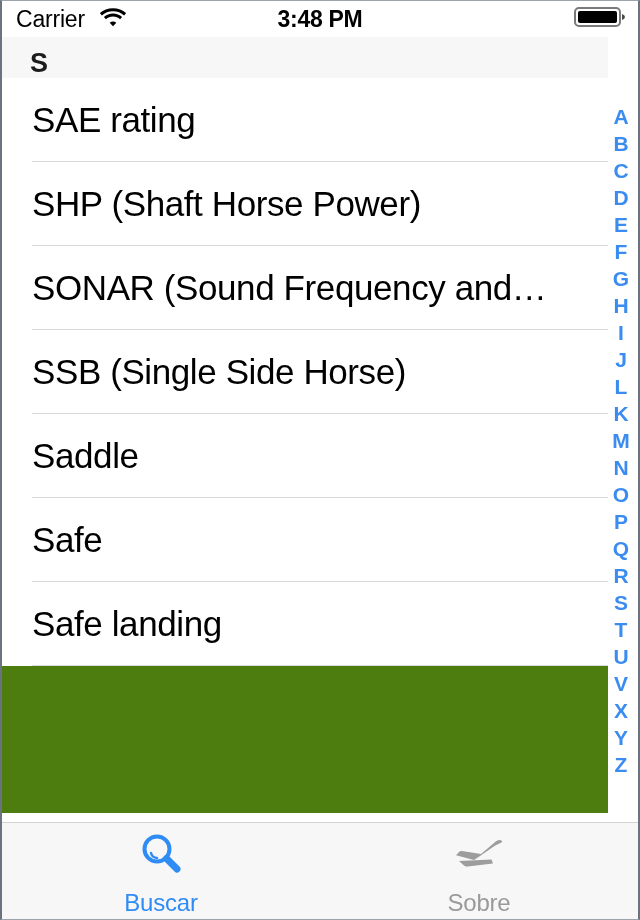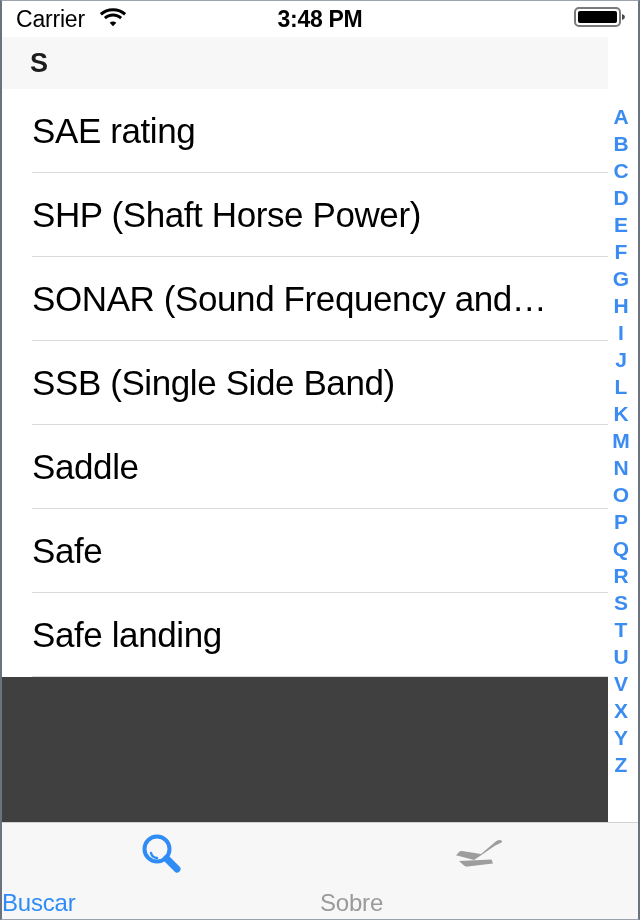--- a/index.html
+++ b/index.html
@@ -87,24 +87,24 @@
   .section-header-label {
     font-size: 27px;
     font-weight: bold;
     color: #1c1c1c;
   }
 
   
   .list {
     position: absolute;
     left: 0;
-    top: 88px;
+    top: 77px;
     width: 606px;
     height: 735px;
-    background: #404040;
+    background: #4d7c0f;
     overflow: hidden;
   }
   .list-row {
     position: relative;
     height: 84px;
     box-sizing: border-box;
     display: flex;
     align-items: center;
     padding-left: 30px;
     padding-right: 8px;
@@ -164,20 +164,21 @@
     height: 97px;
     background: #f7f7f7;
     border-top: 1px solid #d2d2d2;
     box-sizing: border-box;
     display: flex;
   }
   .tab-item {
     flex: 1 1 50%;
     display: flex;
     flex-direction: column;
+    align-items: center;
     justify-content: center;
     gap: 12px;
     padding-top: 6px;
   }
   .tab-icon {
     height: 46px;
     display: flex;
     align-items: center;
     justify-content: center;
   }
@@ -226,21 +227,21 @@
     <div class="list-row">
       <span class="list-row-label">SAE rating</span>
     </div>
     <div class="list-row">
       <span class="list-row-label">SHP (Shaft Horse Power)</span>
     </div>
     <div class="list-row">
       <span class="list-row-label">SONAR (Sound Frequency and…</span>
     </div>
     <div class="list-row">
-      <span class="list-row-label">SSB (Single Side Band)</span>
+      <span class="list-row-label">SSB (Single Side Horse)</span>
     </div>
     <div class="list-row">
       <span class="list-row-label">Saddle</span>
     </div>
     <div class="list-row">
       <span class="list-row-label">Safe</span>
     </div>
     <div class="list-row">
       <span class="list-row-label">Safe landing</span>
     </div>

